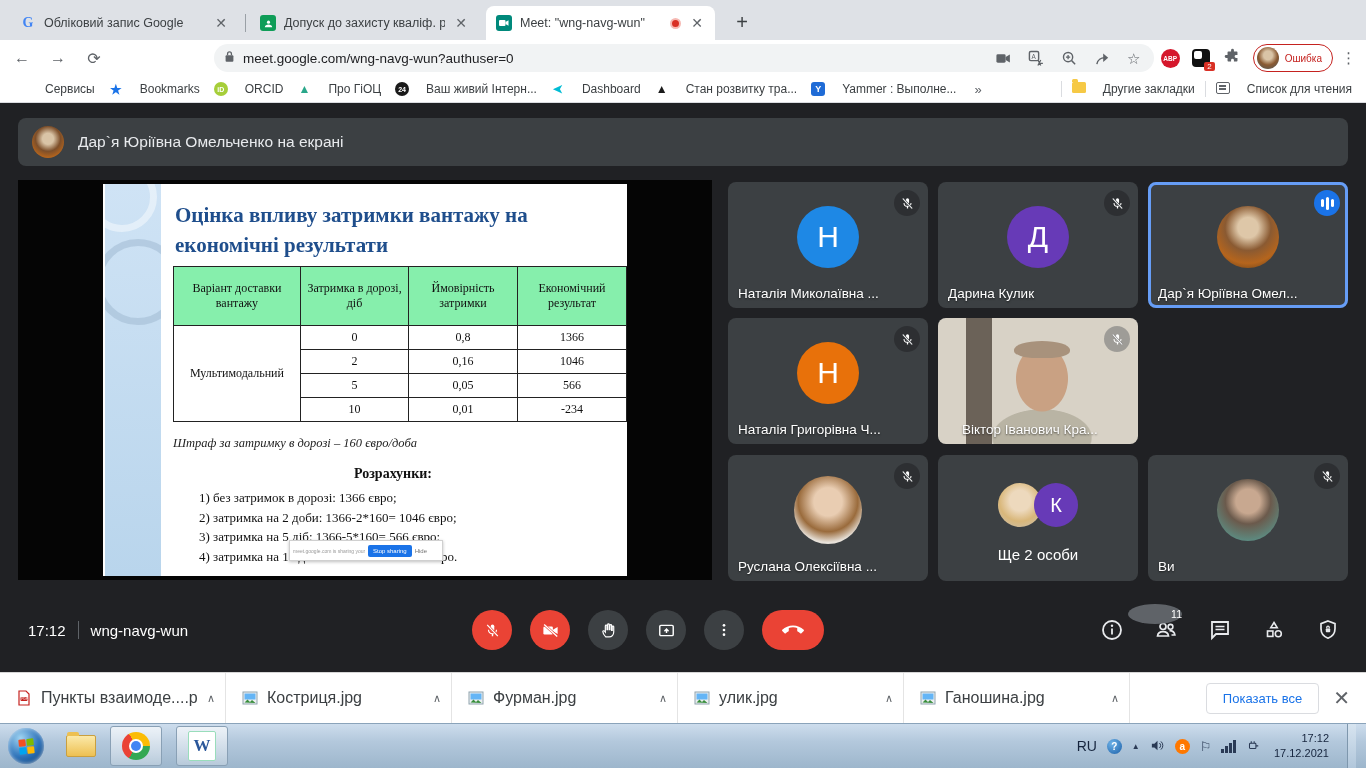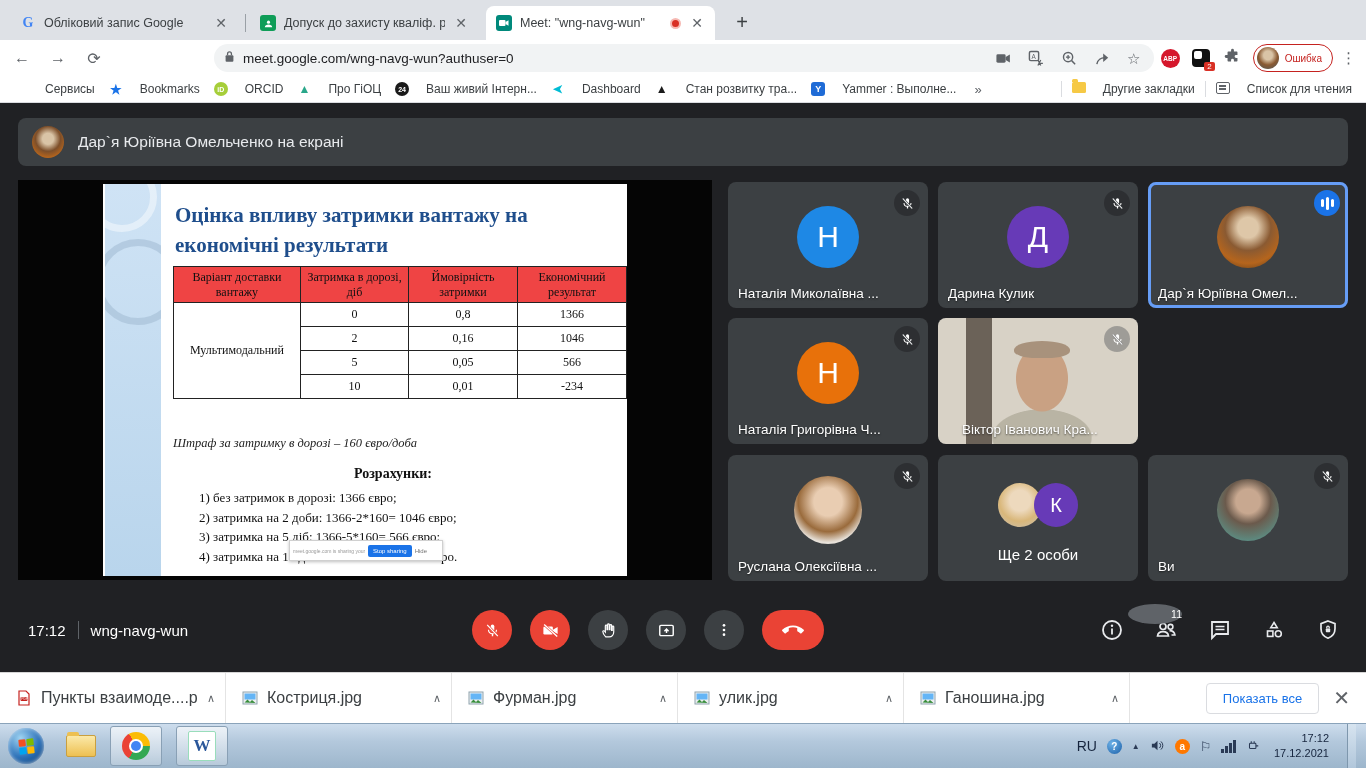--- a/index.html
+++ b/index.html
@@ -57,21 +57,21 @@
 
   #stage { position:absolute; left:18px; top:77px; width:694px; height:400px; background:#050505; }
   #slide { position:absolute; left:85px; top:4px; width:524px; height:392px; background:#fff; font-family:"Liberation Serif", serif; }
   .band { position:absolute; left:2px; top:0; width:56px; height:392px; background:linear-gradient(180deg,#cfe3f5,#b9d5ec); overflow:hidden; }
   .band i { position:absolute; border:7px solid rgba(255,255,255,.55); border-radius:50%; }
   .band i.c1 { width:70px; height:70px; left:-18px; top:-22px; border-color:rgba(255,255,255,.45);}
   .band i.c2 { width:86px; height:86px; left:-10px; top:55px; border-color:rgba(160,185,210,.55);}
   .slide-title { position:absolute; left:72px; top:16px; width:430px; font-size:21px; line-height:1.45; font-weight:bold; color:#1f4e8c; }
   .slide-table { position:absolute; left:70px; top:82px; border-collapse:collapse; font-size:12px; color:#111; }
   .slide-table td, .slide-table th { border:1px solid #222; text-align:center; vertical-align:middle; font-weight:normal; }
-  .slide-table th { background:#ef4444; height:36px; width:110px; padding:2px 6px; }
+  .slide-table th { background:#86efac; height:59px; width:110px; padding:2px 6px; }
   .slide-table th:first-child { width:128px; }
   .slide-table td { height:24px; }
   .note { position:absolute; left:70px; top:252px; font-style:italic; font-size:12.5px; color:#222; }
   .calc-title { position:absolute; left:70px; top:282px; width:440px; text-align:center; font-weight:bold; font-size:14px; color:#111; }
   .calcs { position:absolute; left:96px; top:304px; font-size:13px; color:#111; line-height:1.5; }
   .sharebar { position:absolute; left:186px; top:356px; width:154px; height:21px; background:#fff; border:1px solid #d0d0d0; box-shadow:0 1px 3px rgba(0,0,0,.25); display:flex; align-items:center; gap:3px; padding:0 3px; }
   .sharebar .sb-text { font-family:"Liberation Sans",sans-serif; font-size:5px; color:#9a9a9a; width:72px; overflow:hidden; white-space:nowrap; }
   .sharebar .sb-btn { background:#1a73e8; color:#fff; font-family:"Liberation Sans",sans-serif; font-size:6px; border-radius:2px; padding:3px 5px; }
   .sharebar .sb-hide { font-family:"Liberation Sans",sans-serif; font-size:6px; color:#757575; }
 

